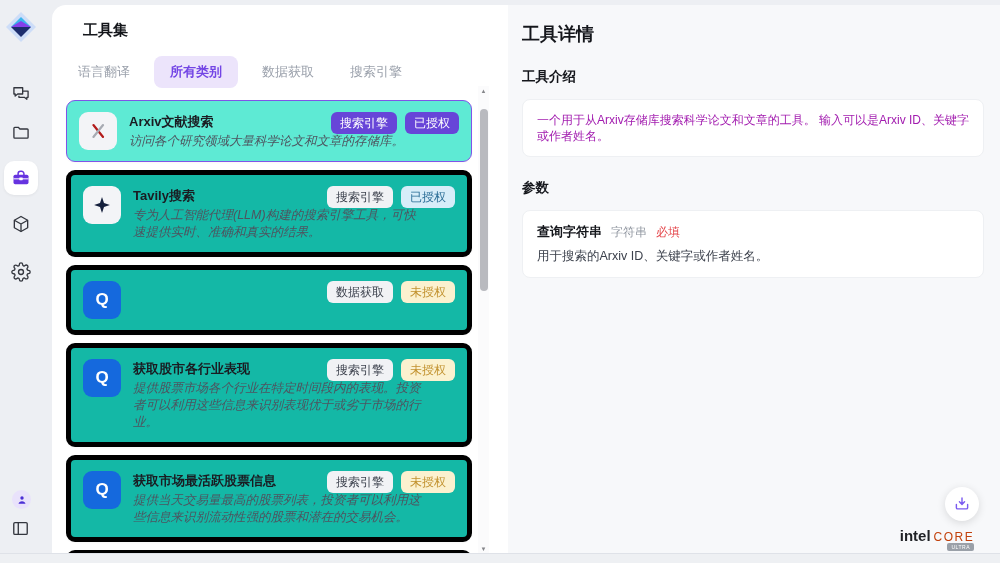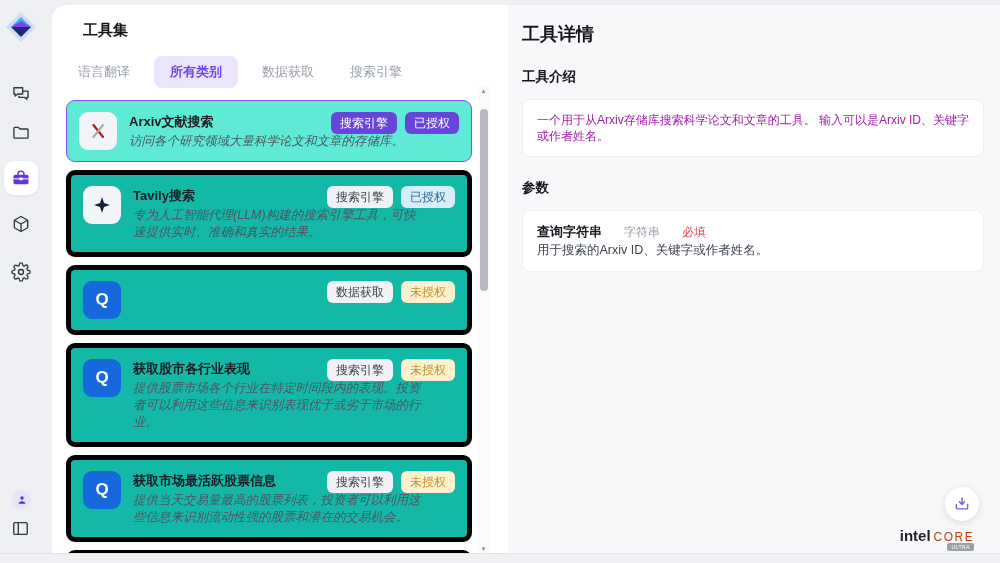--- a/index.html
+++ b/index.html
@@ -51,25 +51,25 @@
   .sb-thumb { position:absolute; top:23px; left:1.5px; width:8px; height:182px;
     background:#b9babf; border-radius:4px; }
   
   .detail-panel { position:absolute; left:508px; top:5px; width:492px; height:548px;
     background:#f7f8fa; }
   .dp-title { margin:17px 0 0 14px; font-size:18px; font-weight:bold; color:#14161b; }
   .dp-sub { margin:22px 0 0 14px; font-size:13.5px; font-weight:bold; color:#14161b; }
   .dp-box { margin:13px 16px 0 14px; background:#fff; border:1px solid #eef0f3;
     border-radius:8px; padding:12px 14px; }
   .intro-text { font-size:12px; color:#a21caf; line-height:16px; }
-  .param-line { display:flex; align-items:baseline; gap:22px; }
+  .param-line { display:flex; align-items:baseline; gap:9px; }
   .param-name { font-size:13px; font-weight:bold; color:#16181d; }
   .param-type { font-size:12px; color:#9096a0; }
   .param-req { font-size:12px; color:#e5484d; }
-  .param-desc { margin-top:1px; font-size:12.5px; color:#3c414c; }
+  .param-desc { margin-top:7px; font-size:12.5px; color:#3c414c; }
   
   .download-btn { position:absolute; left:945px; top:487px; width:34px; height:34px;
     border-radius:50%; background:#fff; box-shadow:0 2px 8px rgba(0,0,0,.13);
     display:flex; align-items:center; justify-content:center; cursor:pointer; }
   .intel-logo { position:absolute; left:898px; top:527px; width:78px; }
   .intel-row { display:flex; align-items:baseline; justify-content:center; }
   .intel-word { font-size:15px; font-weight:bold; color:#1f2125; }
   .core-word { font-size:12px; color:#c2410c; letter-spacing:1.5px; margin-left:3px; }
   .ultra-badge { position:absolute; right:2px; top:16px; font-size:5px; letter-spacing:.5px;
     color:#fff; background:#9aa0a8; padding:1px 4px; border-radius:2px; }

